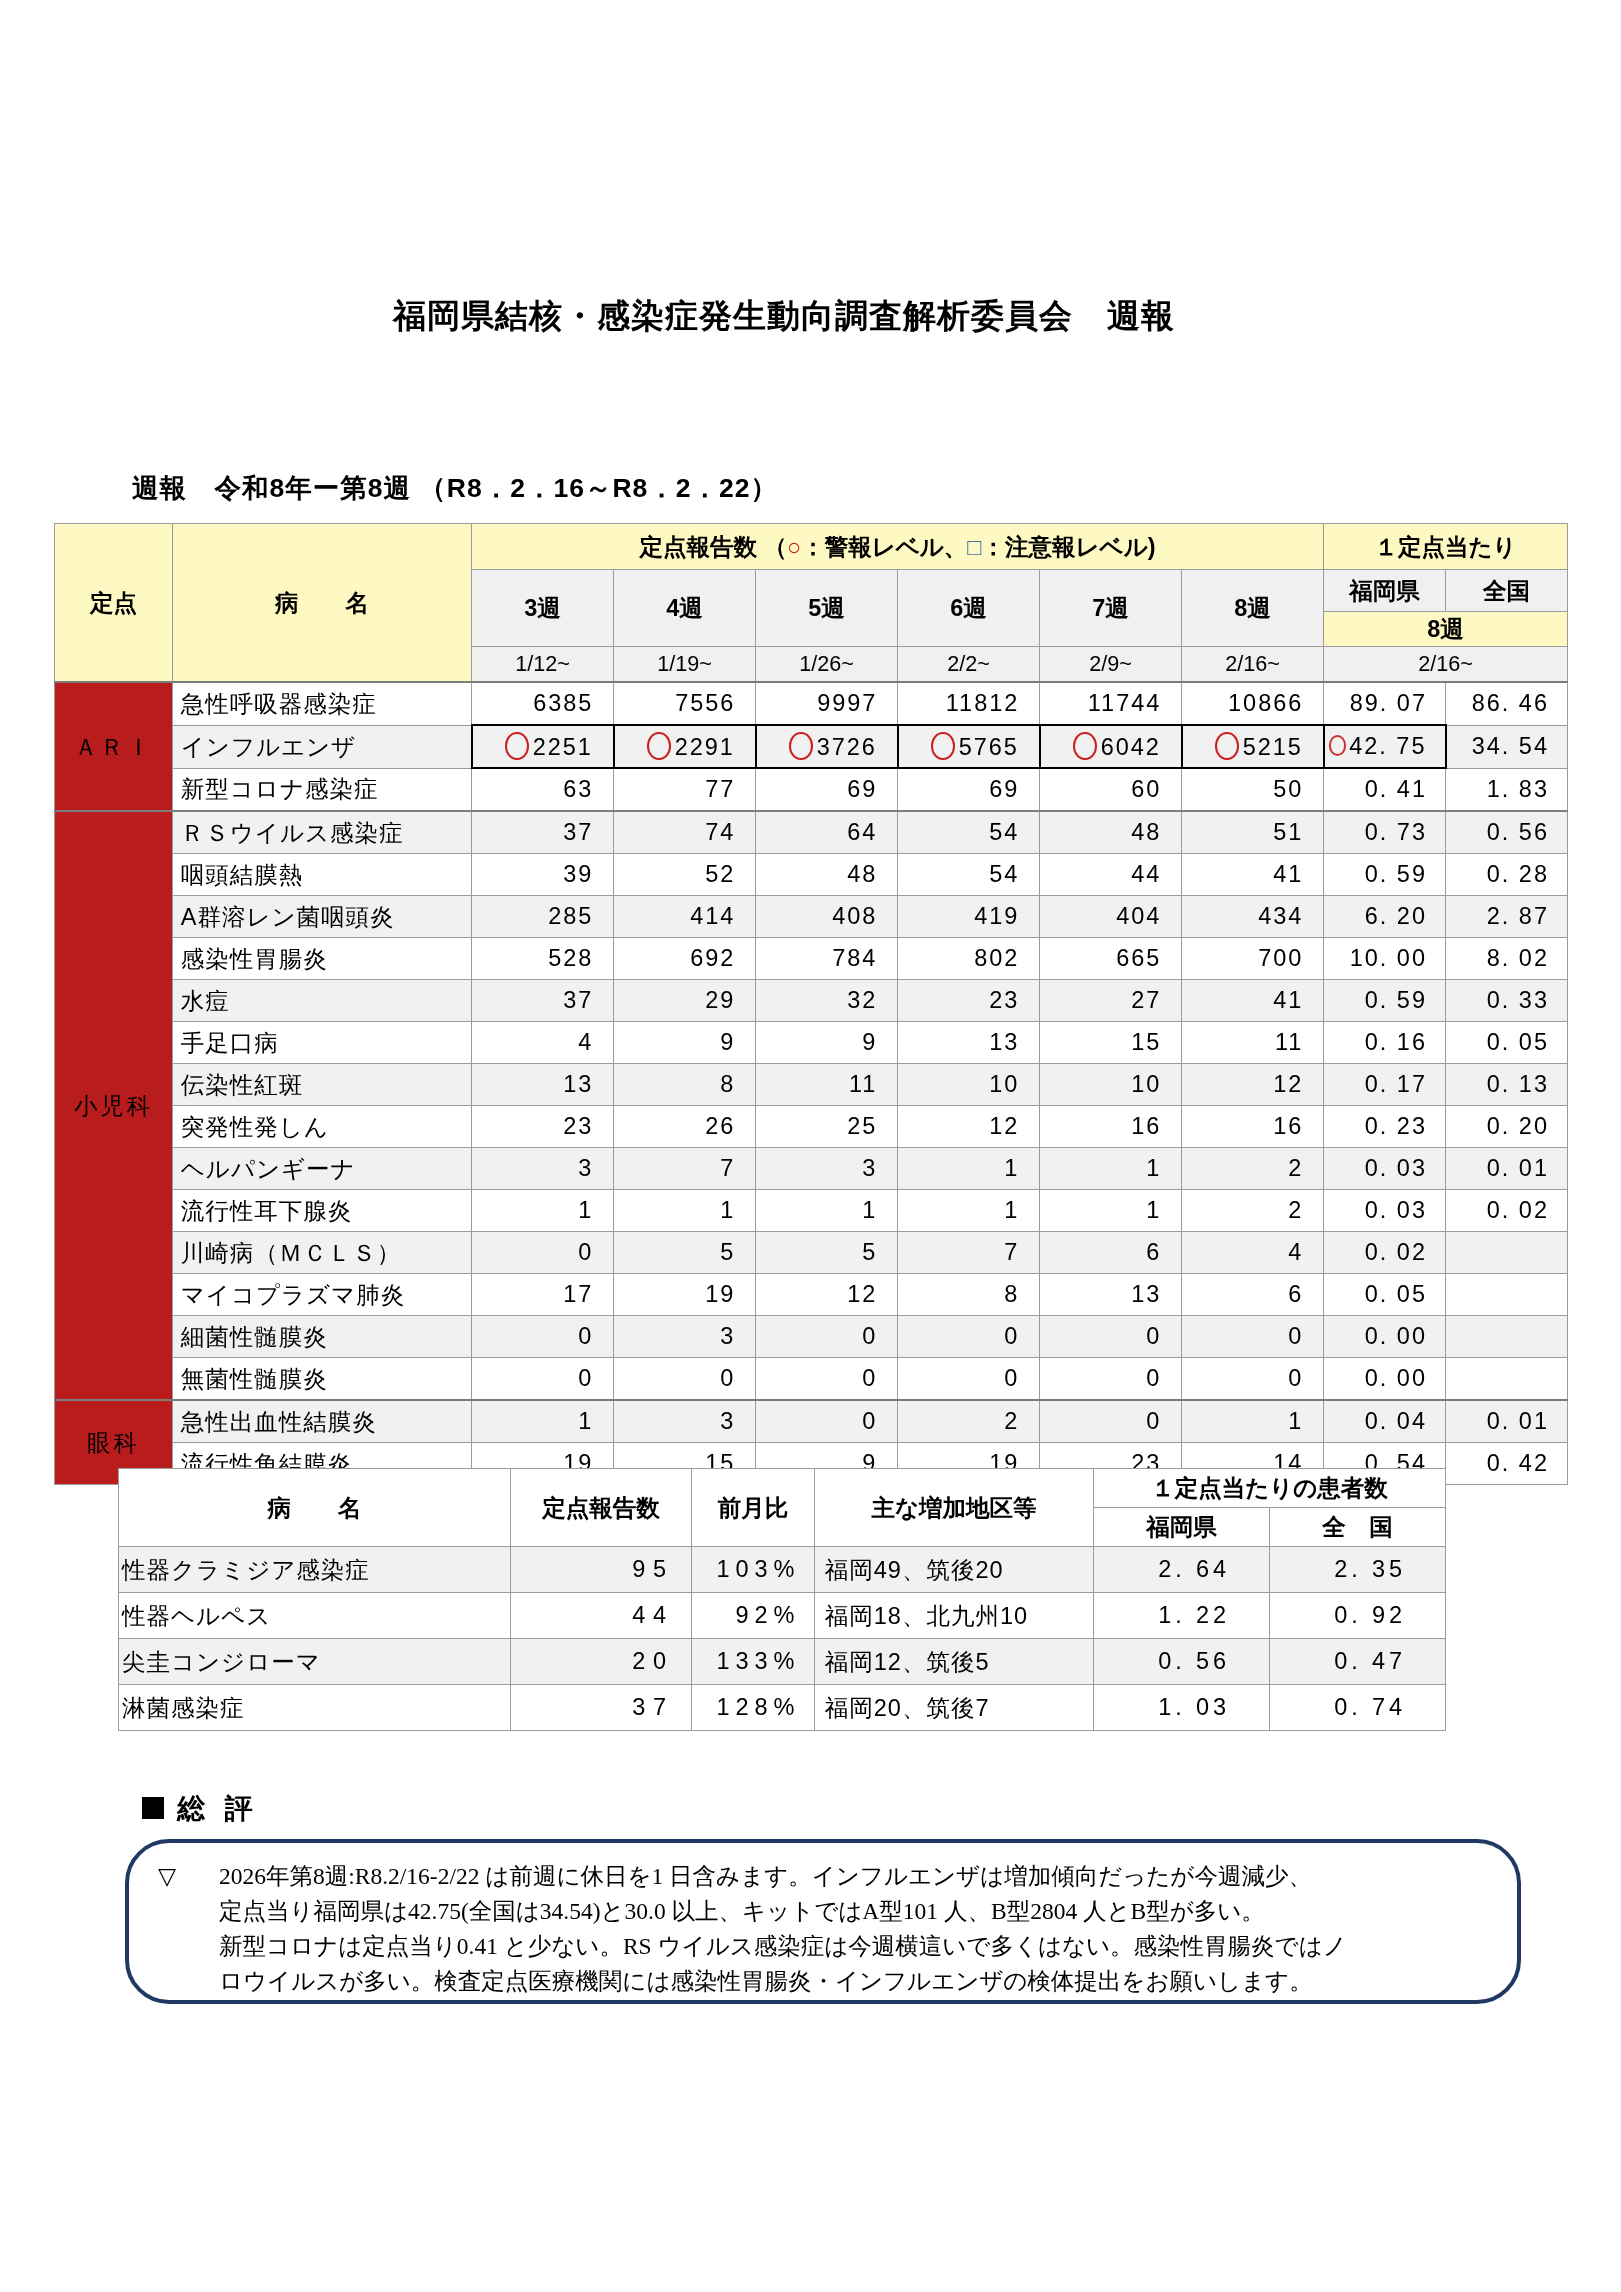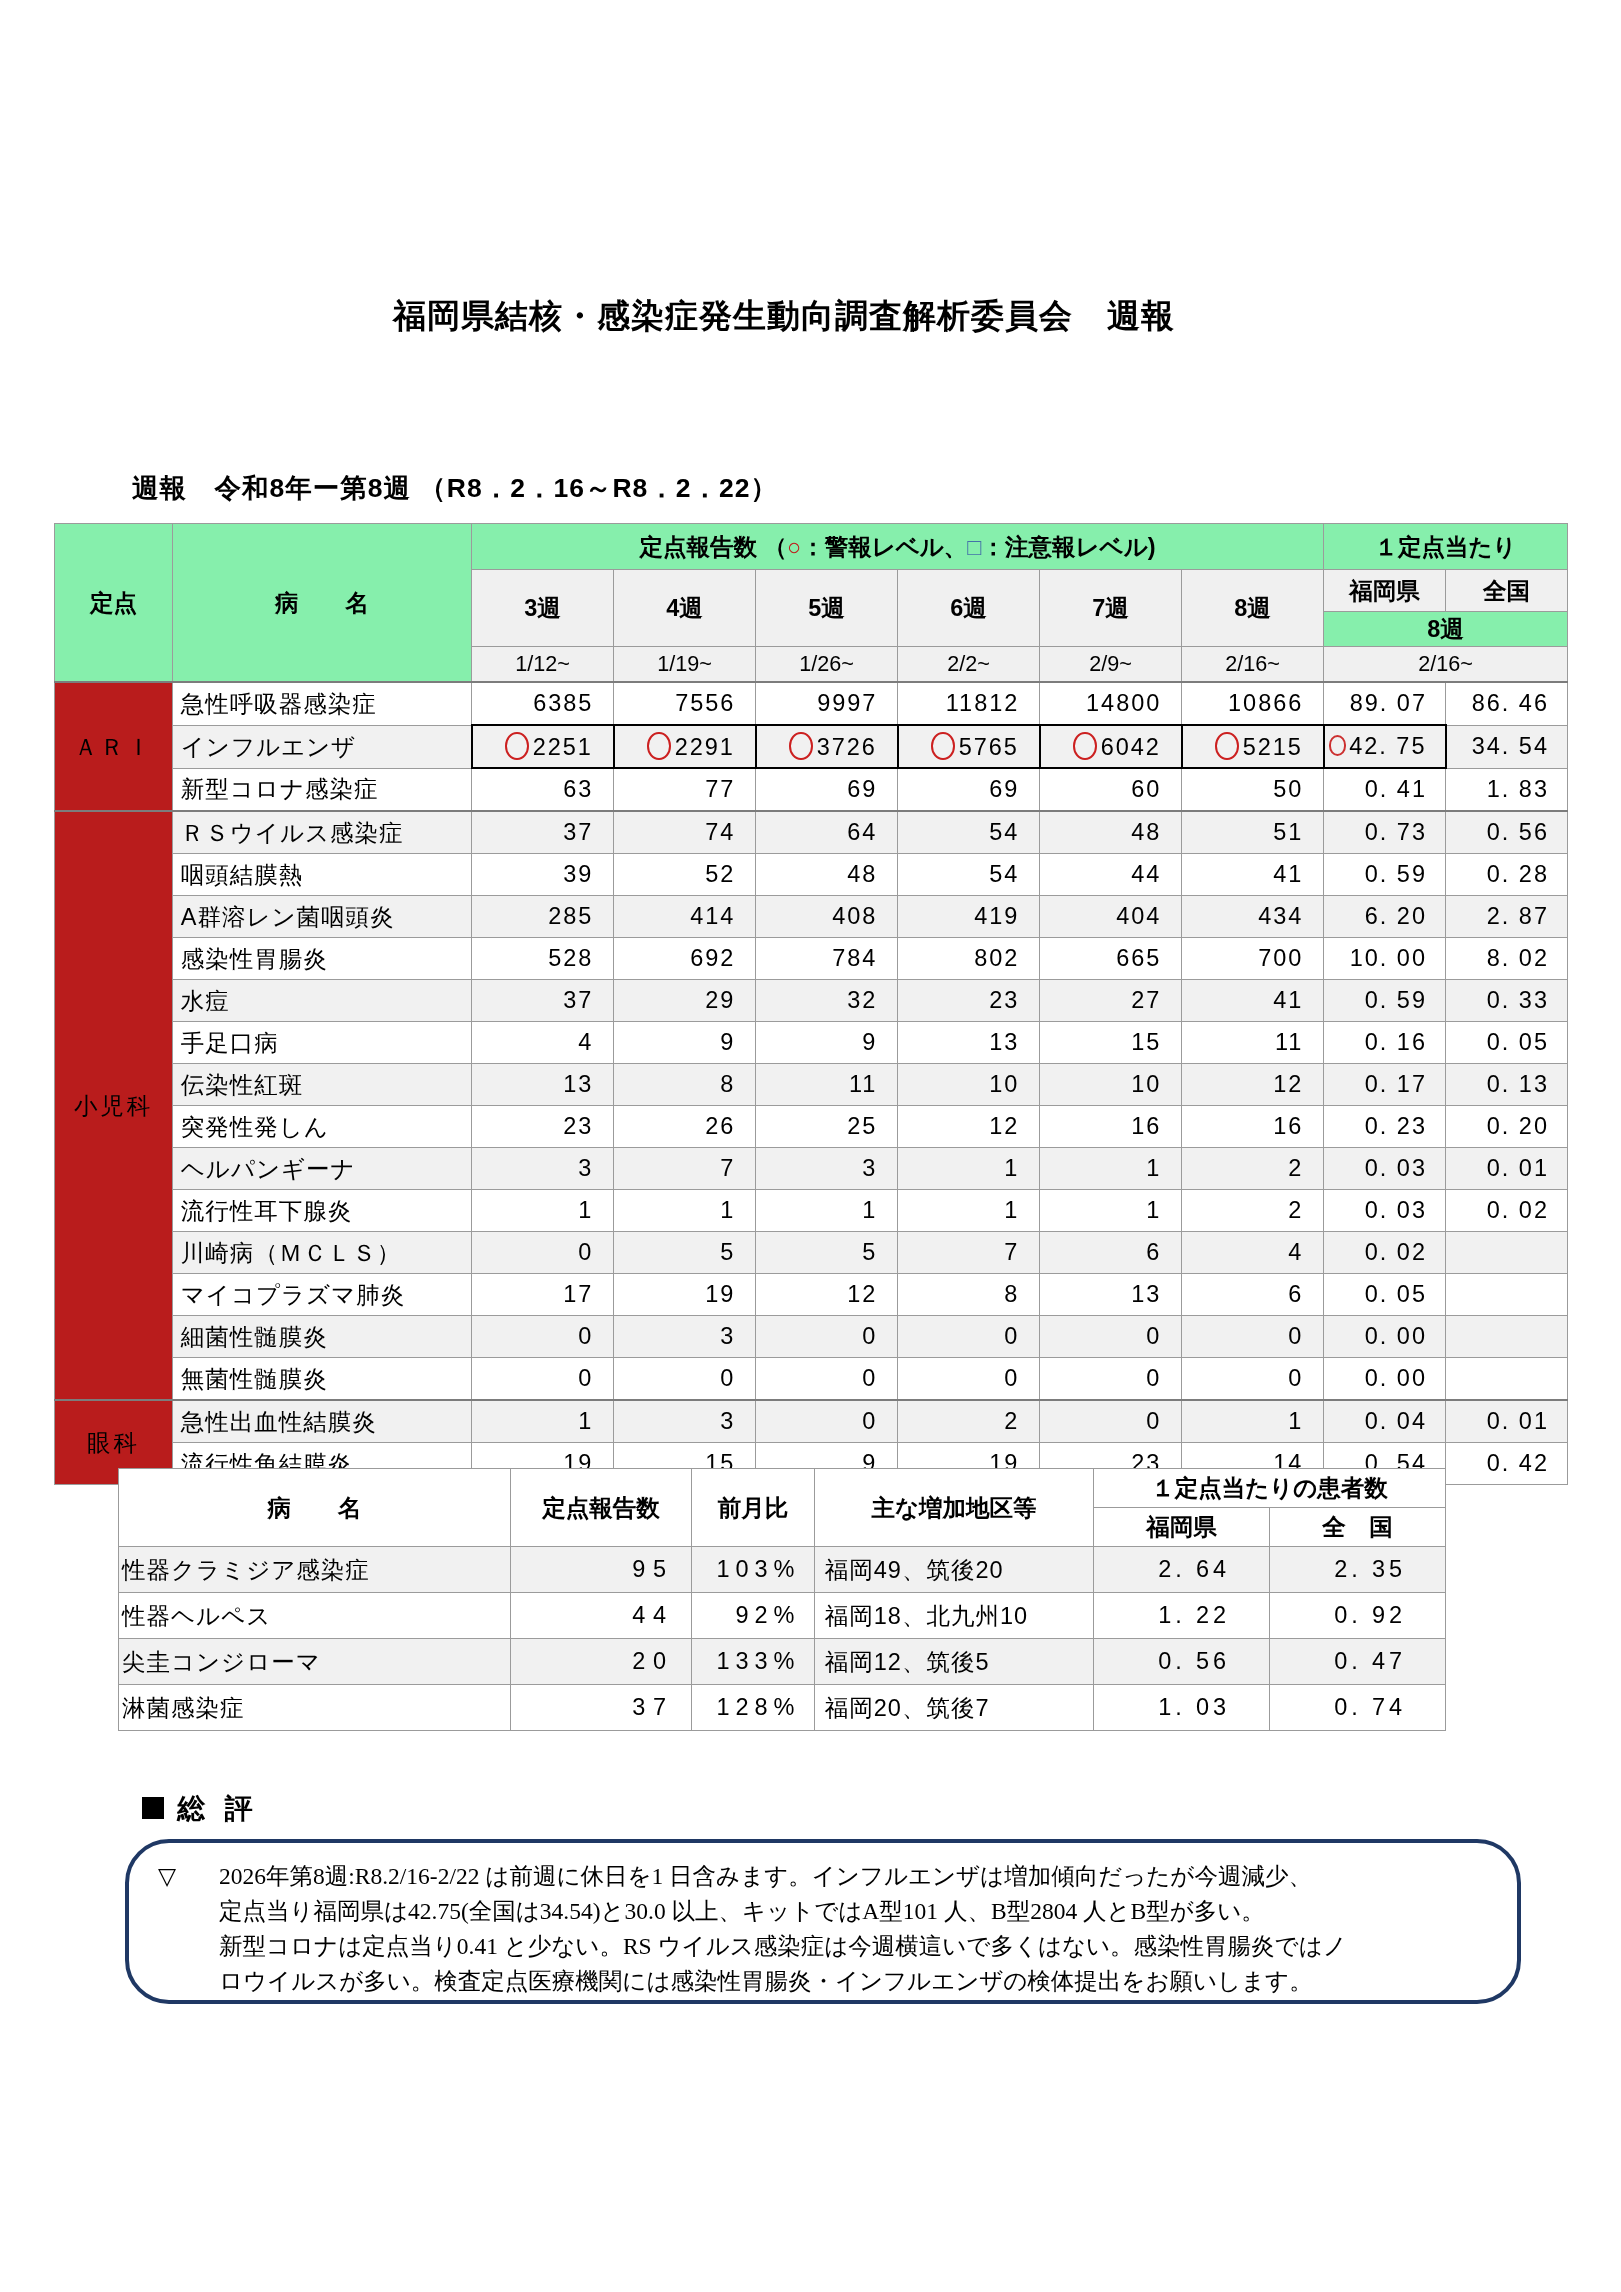--- a/index.html
+++ b/index.html
@@ -19,21 +19,21 @@
   table { border-collapse:collapse; table-layout:fixed; }
   .weekly-table { position:absolute; top:523px; left:54px; }
   .weekly-table th, .weekly-table td {
     border:1px solid #9b9b9b; font-size:23.5px; overflow:hidden; white-space:nowrap;
   }
   .weekly-table th { font-weight:bold; text-align:center; }
   .hrow1 th { height:43px; }
   .hrow2 th { height:39px; background:#f0f0f0; }
   .hrow3 th { height:29px; }
   .hrow4 th { height:32px; background:#f0f0f0; font-size:21.6px; font-weight:normal; }
-  th.nofill { background:#86efac;text-align:center; }
+  th.nofill { background:#fef9c3;text-align:center; }
   .weekly-table td { height:39px; }
   td.cat { text-align:center; letter-spacing:2.9px; background:#ffffff; }
   td.disease { text-align:left; padding-left:7.8px; letter-spacing:1px; }
   td.num { text-align:right; padding-right:19.6px; letter-spacing:2px; }
   td.rate { text-align:right; padding-right:18px; letter-spacing:2px; }
   tr.shade td { background:#f1f1f1; }
   tr.shade td.cat, .weekly-table td.cat { background:#b91c1c;font-family:Liberation Serif, serif; }
   tr.section-start td { border-top:2px solid #7c7c7c; }
   td.warn { border:2.9px solid #000000; }
   .rc {
@@ -139,21 +139,21 @@
       </tr>
     </thead>
     <tbody>
         <tr class="section-start">
           <td class="cat" rowspan="3">ＡＲＩ</td>
           <td class="disease">急性呼吸器感染症</td>
           <td class="num">6385</td>
           <td class="num">7556</td>
           <td class="num">9997</td>
           <td class="num">11812</td>
-          <td class="num">14800</td>
+          <td class="num">11744</td>
           <td class="num">10866</td>
           <td class="rate">89. 07</td>
           <td class="rate">86. 46</td>
         </tr>
         <tr class="shade">
           <td class="disease">インフルエンザ</td>
           <td class="num warn"><span class="rc"></span>2251</td>
           <td class="num warn"><span class="rc"></span>2291</td>
           <td class="num warn"><span class="rc"></span>3726</td>
           <td class="num warn"><span class="rc"></span>5765</td>

